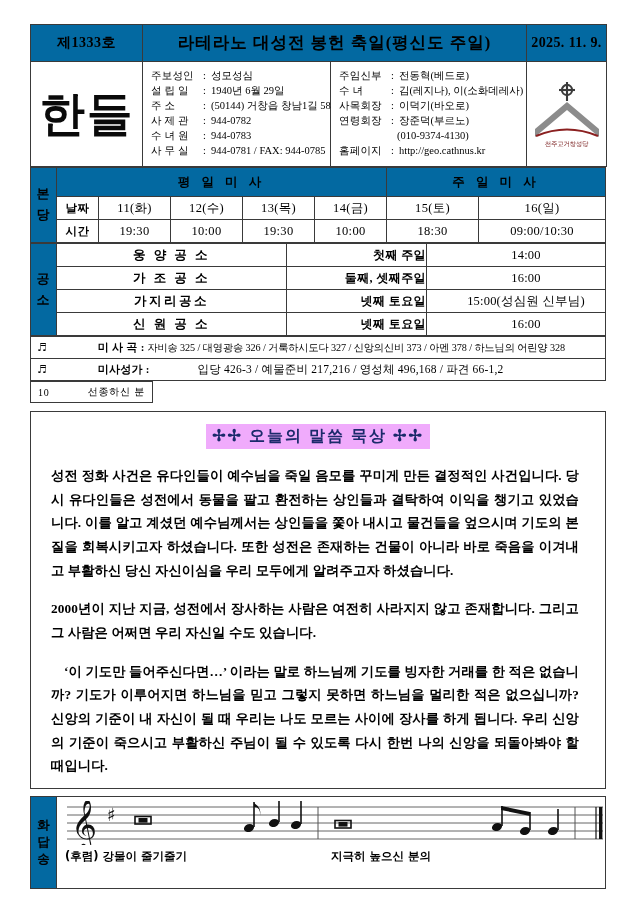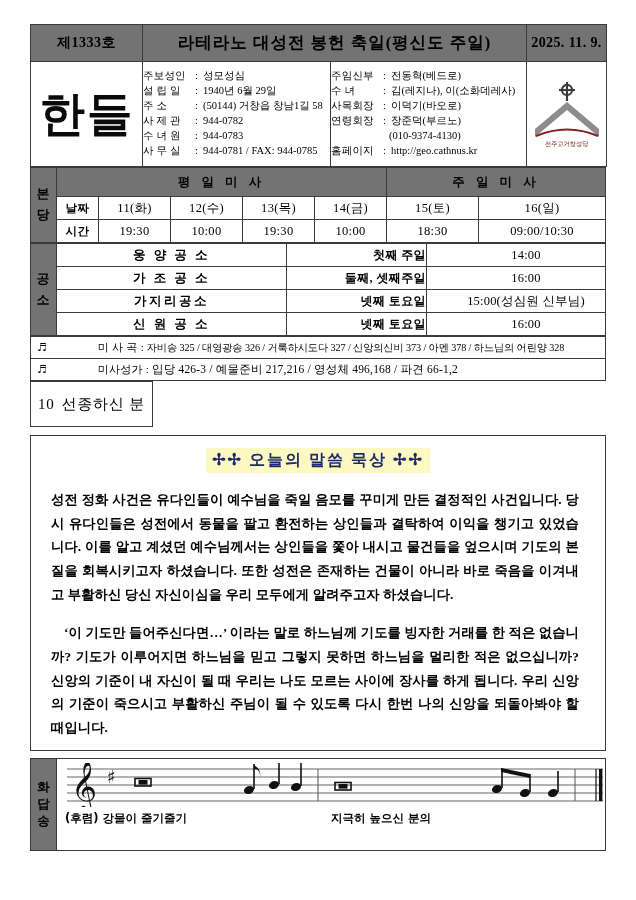--- a/index.html
+++ b/index.html
@@ -27,21 +27,21 @@
     border-collapse: collapse;
     width: 100%;
     table-layout: fixed;
   }
   td, th {
     border: 1px solid #3a3a3a;
     padding: 0;
     vertical-align: middle;
     font-weight: normal;
   }
-  .shade { background: #737373; }
+  .shade { background: #0369a1; }
 
   
   .masthead .issue {
     text-align: center;
     font-size: 14px;
     font-weight: bold;
     letter-spacing: .5px;
     padding: 7px 2px;
     white-space: nowrap;
   }
@@ -74,21 +74,21 @@
     font-weight: bold;
     letter-spacing: 2px;
     line-height: 1;
     color: #0a0a0a;
     transform: scaleX(1.08) scaleY(1.12);
     display: inline-block;
   }
 
   
   .infocell {
-    padding: 5px 6px 5px 0;
+    padding: 5px 6px 5px 8px;
     font-size: 10.5px;
     line-height: 1.42;
   }
   .inforow { display: flex; white-space: nowrap; }
   .inforow .k {
     display: inline-block;
     width: 52px;
     flex: 0 0 52px;
     letter-spacing: .2px;
   }
@@ -157,54 +157,54 @@
   }
 
   
   .hymnrow td {
     padding: 3px 6px;
     font-size: 11px;
     white-space: nowrap;
     overflow: hidden;
   }
   .hymnrow .lbl {
-    font-weight: normal;
+    font-weight: bold;
     letter-spacing: .3px;
     padding-left: 48px;
   }
   .note-glyph {
     font-family: "DejaVu Sans", sans-serif;
     font-size: 11px;
   }
   .hymn-small { font-size: 10.2px; letter-spacing: -.1px; }
-  .hymn-big { font-size: 11.5px; letter-spacing: .2px; }
+  .hymn-big { font-size: 11.5px; letter-spacing: .2px; margin-left: 45px; }
 
   
   .deceased {
     margin-top: 0;
     width: 100%;
   }
   .deceased td {
     height: 20px;
-    font-size: 15px;
-    padding: 12px 7px;
+    font-size: 10px;
+    padding: 0 7px;
     letter-spacing: .8px;
   }
 
   
   .reflection {
     margin-top: 8px;
     border: 1px solid #3a3a3a;
     padding: 12px 14px 10px 14px;
     box-sizing: border-box;
   }
   .reflect-title-wrap { text-align: center; }
   .reflect-title {
     display: inline-block;
-    background: #fef9c3;
+    background: #f0abfc;
     font-size: 16px;
     font-weight: bold;
     color: #1b2a6b;
     letter-spacing: 2px;
     padding: 2px 6px;
   }
   .reflect-sub {
     margin-top: 17px;
     margin-left: 18px;
     font-size: 14.5px;
@@ -466,20 +466,21 @@
   </tbody>
     </table>
 
   <div class="reflection">
     <div class="reflect-title-wrap">
       <span class="reflect-title">✢✢ 오늘의 말씀 묵상 ✢✢</span>
     </div>
 
 
     <p class="body-p">성전 정화 사건은 유다인들이 예수님을 죽일 음모를 꾸미게 만든 결정적인 사건입니다. 당시 유다인들은 성전에서 동물을 팔고 환전하는 상인들과 결탁하여 이익을 챙기고 있었습니다. 이를 알고 계셨던 예수님께서는 상인들을 쫓아 내시고 물건들을 엎으시며 기도의 본질을 회복시키고자 하셨습니다. 또한 성전은 존재하는 건물이 아니라 바로 죽음을 이겨내고 부활하신 당신 자신이심을 우리 모두에게 알려주고자 하셨습니다.</p>
+    <p class="body-p">2000년이 지난 지금, 성전에서 장사하는 사람은 여전히 사라지지 않고 존재합니다. 그리고 그 사람은 어쩌면 우리 자신일 수도 있습니다.</p>
     <p class="body-p indent">‘이 기도만 들어주신다면…’ 이라는 말로 하느님께 기도를 빙자한 거래를 한 적은 없습니까? 기도가 이루어지면 하느님을 믿고 그렇지 못하면 하느님을 멀리한 적은 없으십니까? 신앙의 기준이 내 자신이 될 때 우리는 나도 모르는 사이에 장사를 하게 됩니다. 우리 신앙의 기준이 죽으시고 부활하신 주님이 될 수 있도록 다시 한번 나의 신앙을 되돌아봐야 할 때입니다.</p>
   </div>
 
   <table class="music-table">
     <colgroup>
       <col style="width:26px">
       <col>
     </colgroup>
     <tbody>
         <tr>

